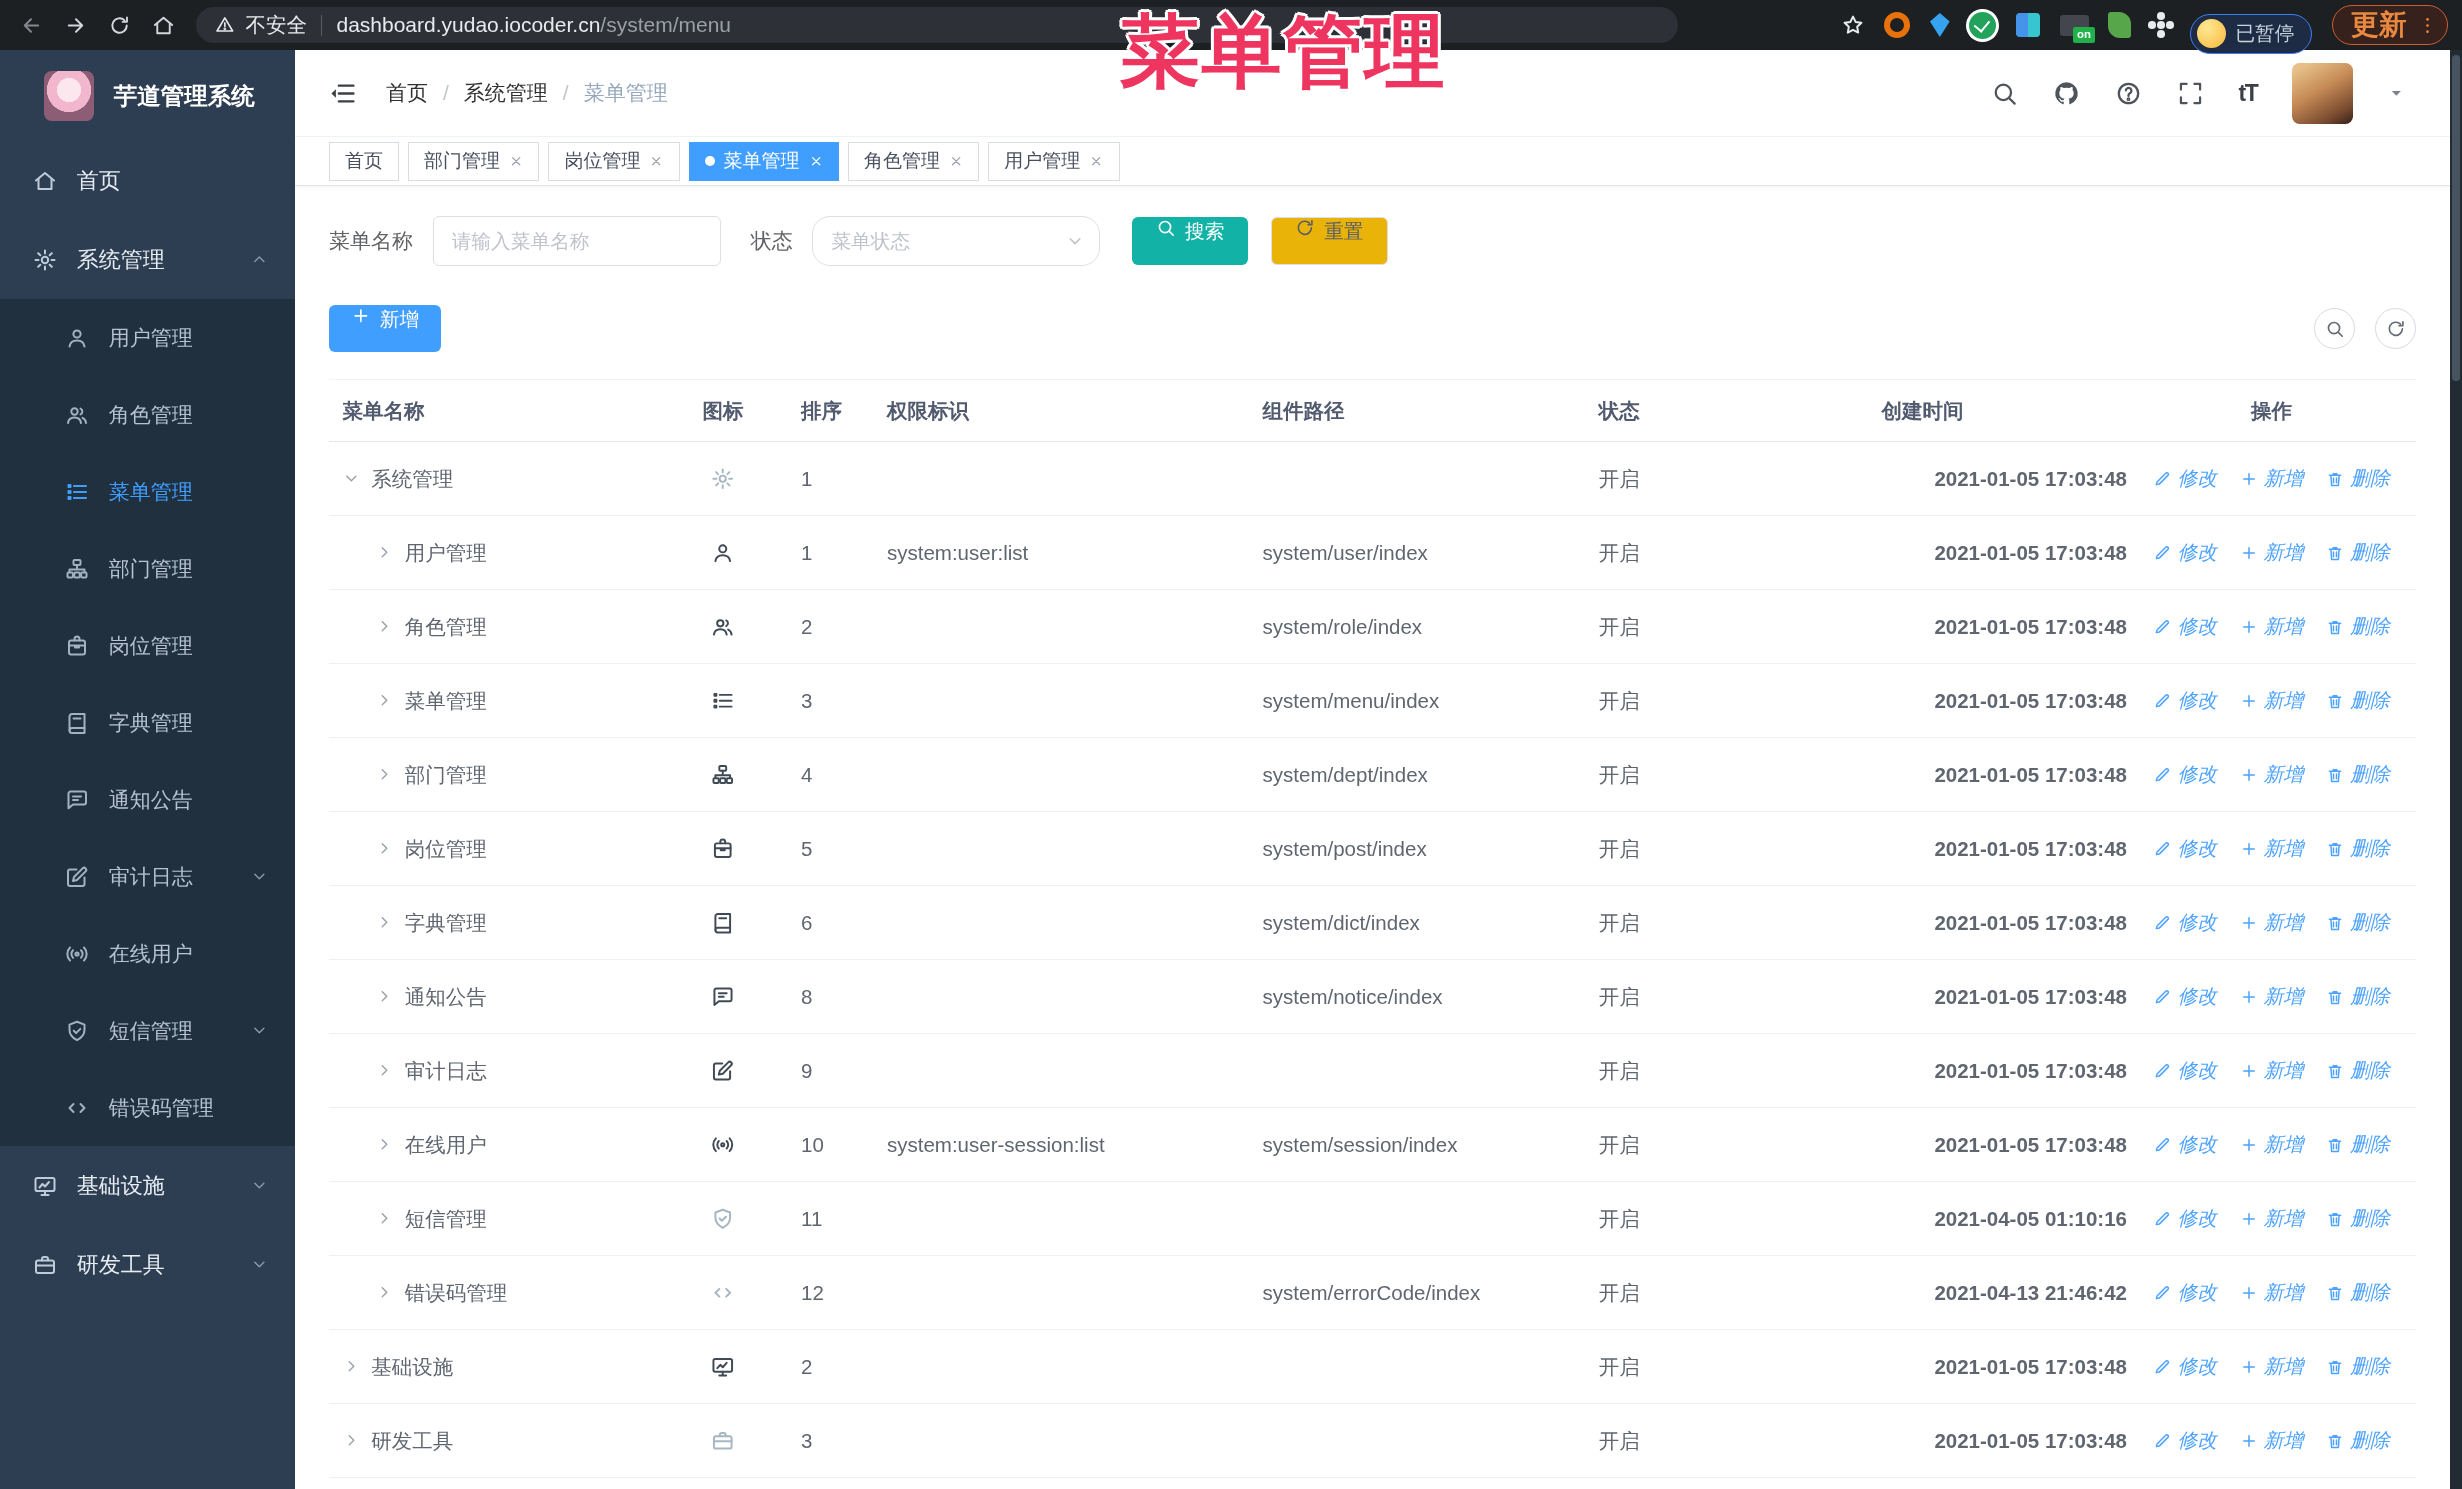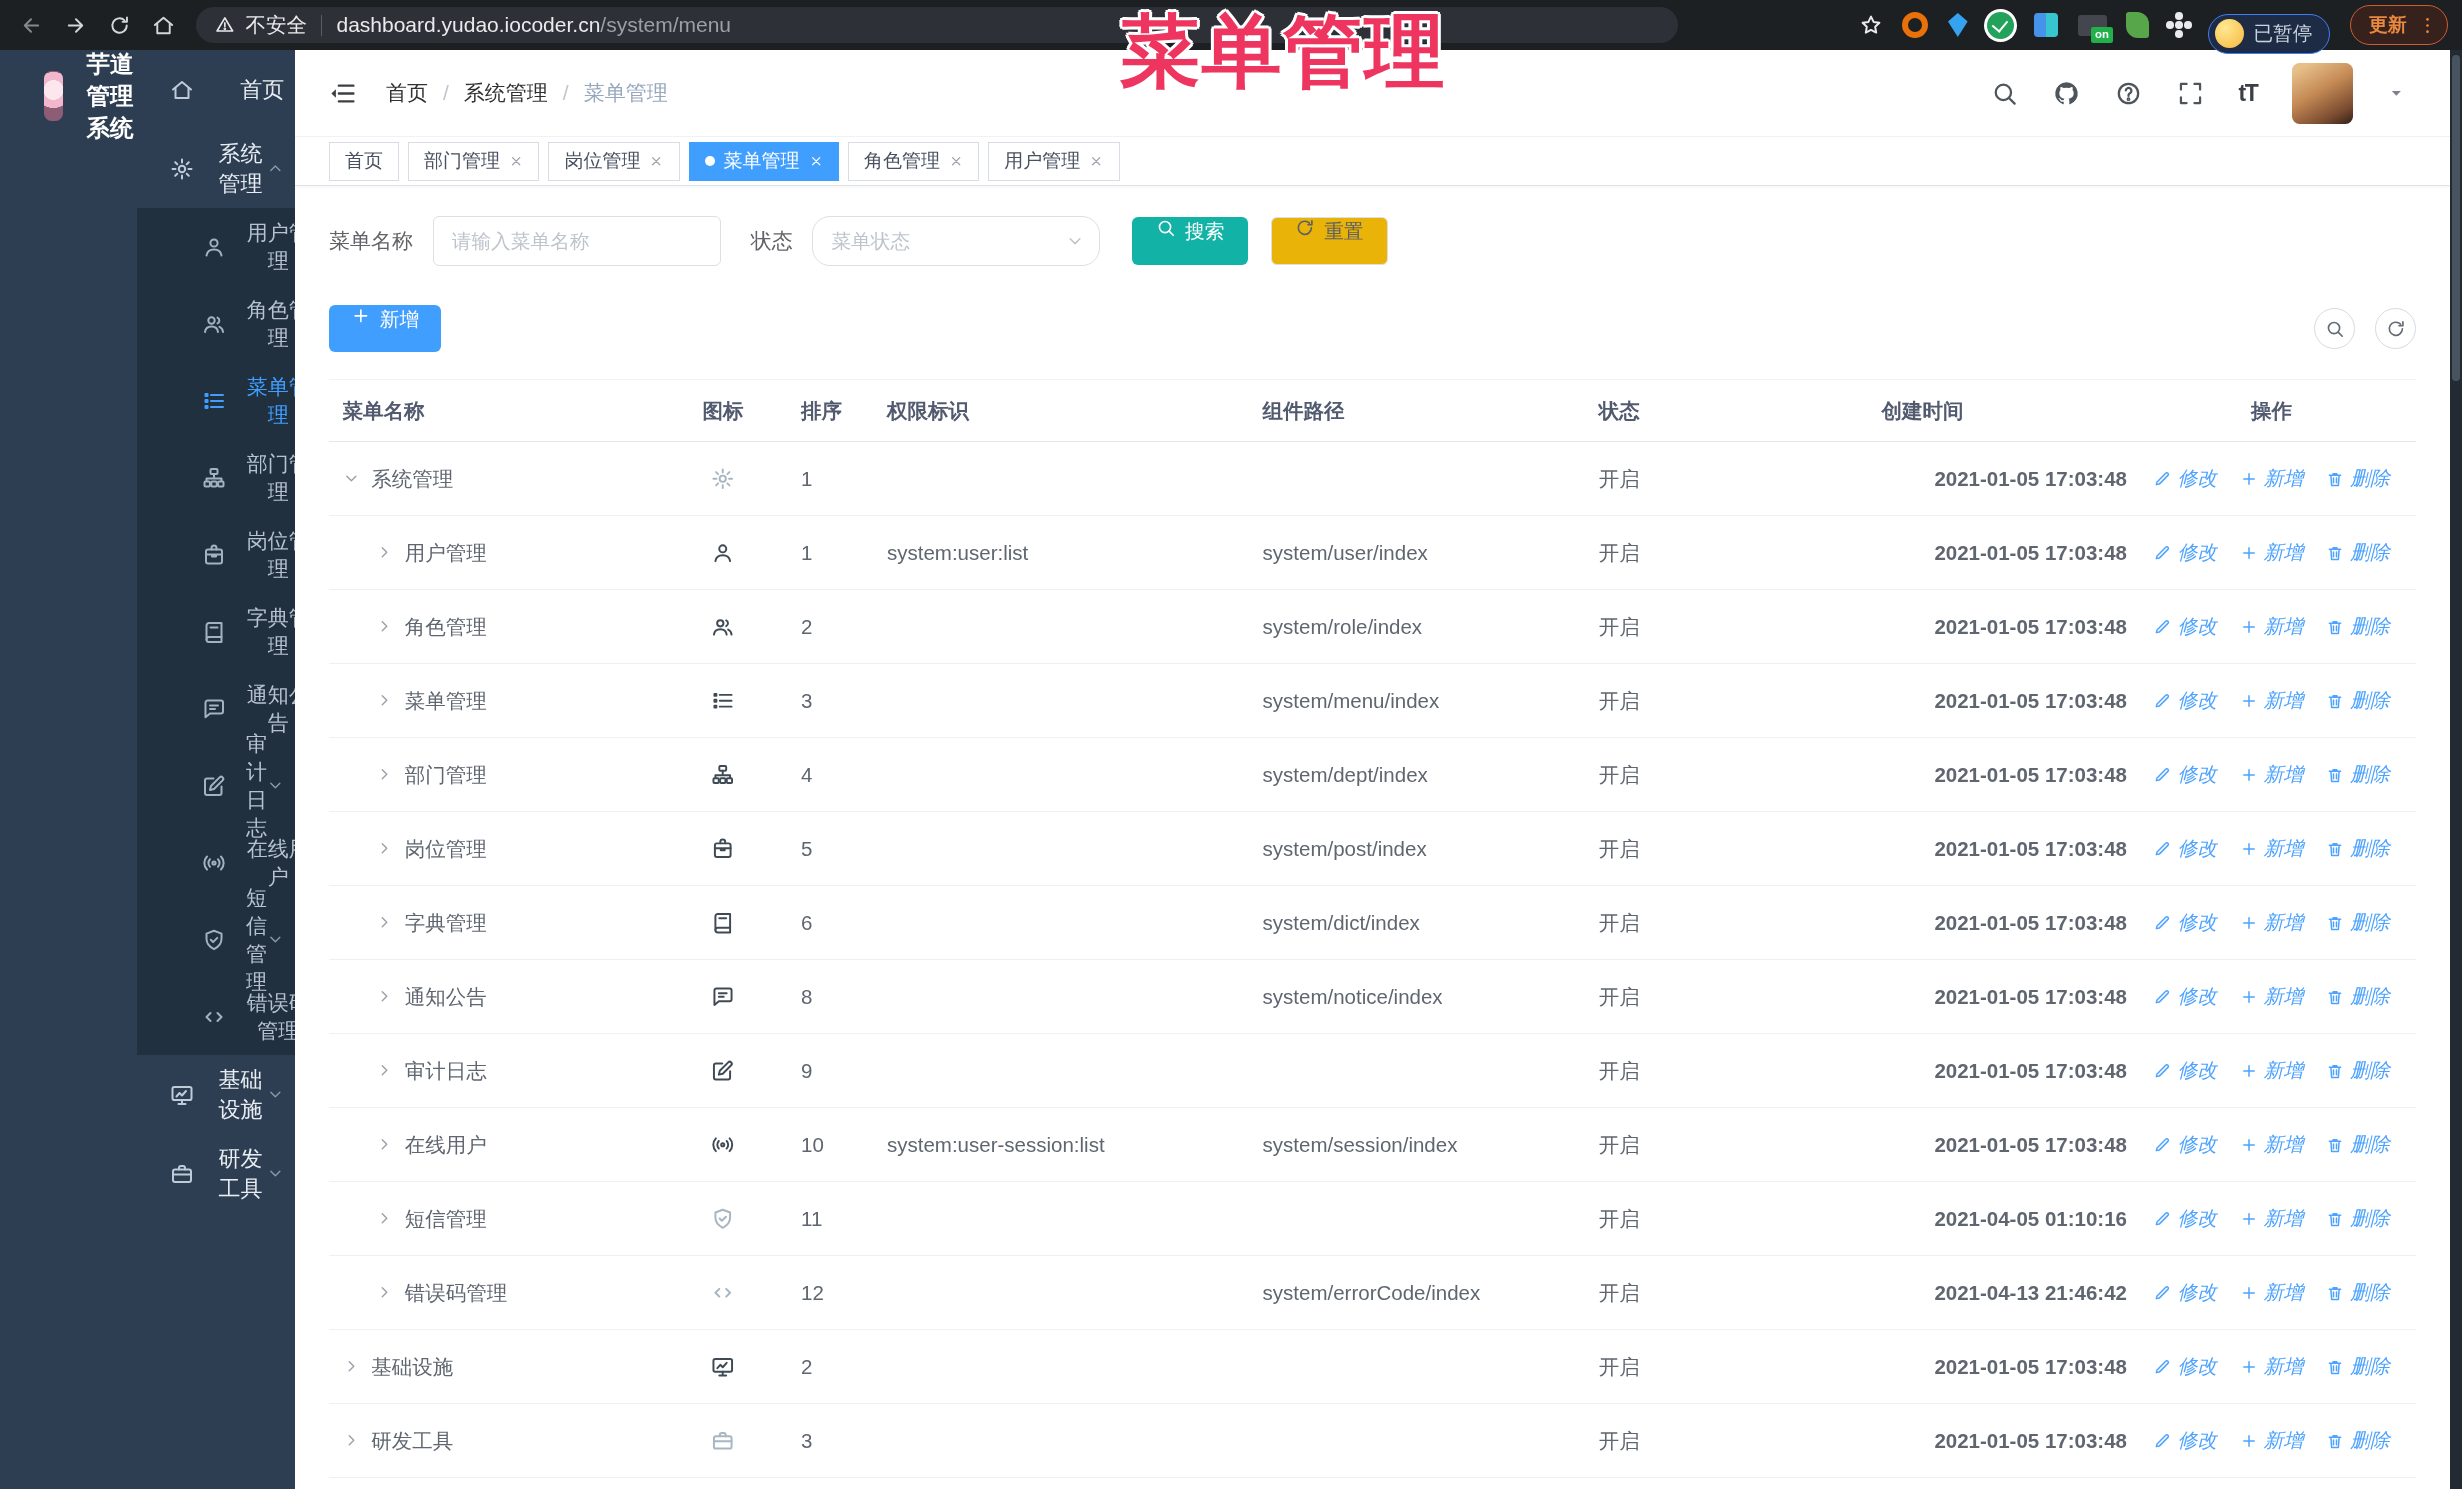--- a/index.html
+++ b/index.html
@@ -28,31 +28,31 @@
   .teal-grid-extension-icon{width:24px;height:24px;border-radius:3.8px;background:linear-gradient(90deg,#4693ec 50%,#37c6d0 50%);}
   .onoff-extension-icon{width:29px;height:21px;background:#43474d;border-radius:3px;position:relative;}
   .onoff-extension-icon::after{content:"on";position:absolute;right:-6px;bottom:-7.6px;background:#21b14b;color:#fff;font-size:11.4px;line-height:1;padding:2.3px 3.8px;border-radius:2.3px;font-weight:700;}
   .green-leaf-extension-icon{width:23px;height:26px;background:#57a64a;border-radius:3px 12px 3px 12px;}
   .white-puzzle-extension-icon{width:7.6px;height:7.6px;border-radius:50%;background:#e8eaed;margin:0 6px;
     box-shadow:9px 0 0 #e8eaed,-9px 0 0 #e8eaed,0 9px 0 #e8eaed,0 -9px 0 #e8eaed;}
   .chip-paused{display:flex;align-items:center;gap:9px;height:38px;padding:0 16.7px 0 6px;border:1.5px solid #3f7df5;border-radius:21px;background:#1d2b45;margin-top:17px;}
   .emoji{width:29px;height:29px;border-radius:50%;background:radial-gradient(circle at 35% 30%,#ffe892,#f7b73c);}
   .chip-paused .t{font-size:19.7px;color:#c7d2dd;}
   .chip-update{display:flex;align-items:center;gap:10.6px;height:38px;padding:0 9px 0 18px;border:1.5px solid #cf5c2e;border-radius:21px;background:#37211c;}
-  .chip-update .t{font-size:19px;color:#e8893f;font-weight:700;}
+  .chip-update .t{font-size:28px;color:#e8893f;font-weight:700;}
   .chip-update svg{width:21px;height:21px;color:#e8893f;}
   
   .overlay{position:absolute;left:1120px;top:6px;font-size:80px;line-height:1.15;font-weight:700;z-index:50;letter-spacing:1.5px;
     text-shadow:-2.3px -2.3px 0 #fff,2.3px -2.3px 0 #fff,-2.3px 2.3px 0 #fff,2.3px 2.3px 0 #fff,0 -3px 0 #fff,0 3px 0 #fff,-3px 0 0 #fff,3px 0 0 #fff;}
   
   .app{position:absolute;top:50px;left:0;right:0;bottom:0;display:flex;}
   .scrollbar{position:absolute;top:50px;right:0;width:12px;bottom:0;background:#222b33;z-index:40;}
   .scrollbar .thumb{position:absolute;top:4.5px;left:2.3px;width:7.6px;height:326px;border-radius:3.8px;background:#47545f;}
   
-  .sidebar{width:295px;background:#2d3e52;color:#bfcbd9;flex-shrink:0;display:flex;flex-direction:row;text-align:center;}
+  .sidebar{width:295px;background:#2d3e52;color:#bfcbd9;flex-shrink:0;display:flex;flex-direction:column;}
   .logo-row{height:91px;display:flex;align-items:center;padding-left:44px;gap:19.7px;}
   .logo-img{width:50px;height:50px;border-radius:7.6px;background:radial-gradient(circle at 50% 38%,#fde7ef 0 30%,#f3b7cd 31% 55%,#8c5d74 56% 100%);}
   .logo-title{color:#fff;font-size:23.5px;font-weight:700;}
   .side-item{display:flex;align-items:center;cursor:pointer;}
   .side-item .mi{width:24px;height:24px;flex-shrink:0;}
   .side-item.top{height:79px;padding-left:33px;font-size:22px;color:#e8edf3;}
   .side-item.top .mi{margin-right:19.7px;color:#bfcbd9;}
   .side-item .ml{flex:1;}
   .side-item .chev{width:16.7px;height:16.7px;margin-right:27px;color:#8b99a8;}
   .submenu{background:#20303f;}

